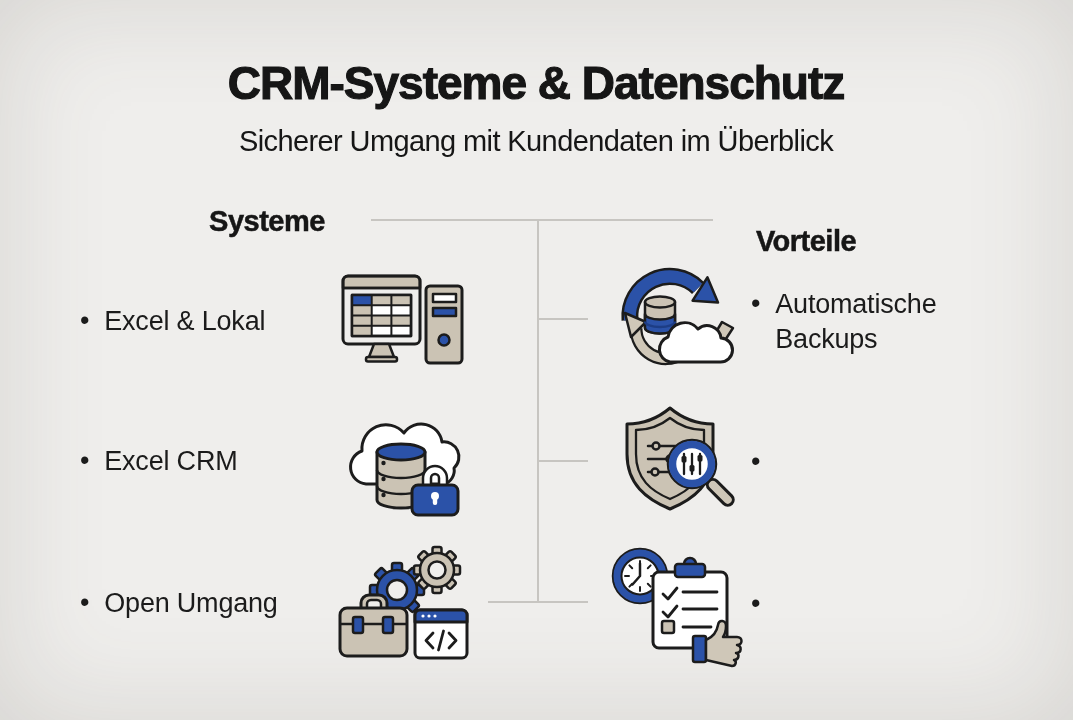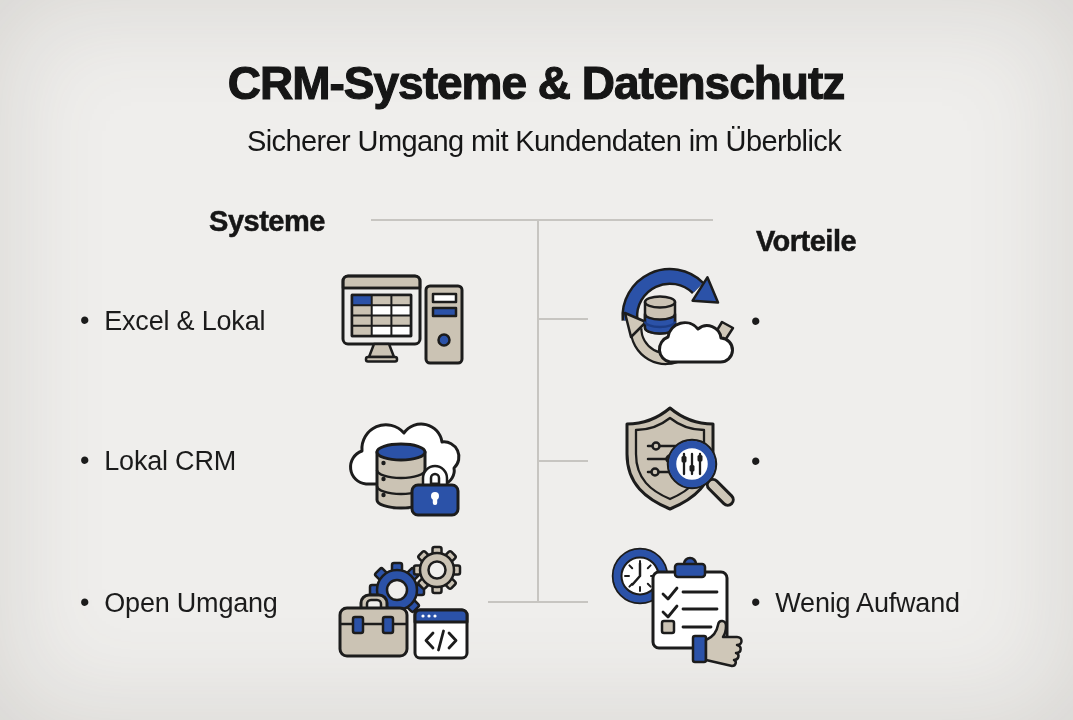--- a/index.html
+++ b/index.html
@@ -9,21 +9,21 @@
     box-shadow:inset 0 0 110px rgba(84,78,70,.16);
     font-family:"Liberation Sans",sans-serif;color:#161616;
   }
   .title{
     position:absolute;left:536px;top:83px;transform:translate(-50%,-50%);
     font-size:46px;font-weight:bold;letter-spacing:-1px;white-space:nowrap;
     -webkit-text-stroke:1.1px #141414;
   }
   .subtitle{
     position:absolute;left:536px;top:141px;transform:translate(-50%,-50%);
-    font-size:29px;font-weight:400;letter-spacing:-0.6px;white-space:nowrap;margin-left:8px;
+    font-size:29px;font-weight:400;letter-spacing:-0.6px;white-space:nowrap;
   }
   .col-header{
     position:absolute;transform:translate(-50%,-50%);
     font-size:29px;font-weight:bold;letter-spacing:-0.5px;white-space:nowrap;
     -webkit-text-stroke:0.5px #141414;
   }
   .hdr-left{left:267px;top:221px;}
   .hdr-right{left:806px;top:221px;margin-top:20px;}
   .line{position:absolute;background:#c7c5c1;}
   .item{
@@ -53,36 +53,36 @@
   <div class="line" style="left:539px;top:318px;width:49px;height:2px;"></div>
   <div class="line" style="left:539px;top:460px;width:49px;height:2px;"></div>
   <div class="line" style="left:488px;top:601px;width:100px;height:2px;"></div>
 
   <div class="item" style="left:80px;top:322px;">
     <span class="bullet">•</span>
     <span class="item-text">Excel &amp; Lokal</span>
   </div>
   <div class="item" style="left:80px;top:462px;">
     <span class="bullet">•</span>
-    <span class="item-text">Lokal CRM</span>
+    <span class="item-text">Excel CRM</span>
   </div>
   <div class="item" style="left:80px;top:604px;">
     <span class="bullet">•</span>
     <span class="item-text">Open Umgang</span>
   </div>
 
   <div class="item rt" style="left:751px;top:322px;">
     <span class="bullet">•</span>
+    <span class="item-text">Automatische Backups</span>
   </div>
   <div class="item rt" style="left:751px;top:462px;">
     <span class="bullet">•</span>
   </div>
   <div class="item rt" style="left:751px;top:604px;">
     <span class="bullet">•</span>
-    <span class="item-text">Wenig Aufwand</span>
   </div>
 
   <div class="icon" style="left:340px;top:268px;">
     <svg width="125" height="100" viewBox="0 0 125 100">
       <g stroke="#1c1c1c" stroke-linejoin="round">
         <path d="M3,20 v-7 a5,5 0 0 1 5,-5 h67 a5,5 0 0 1 5,5 v7 z" fill="#cbc3b4" stroke-width="2.5"></path>
         <rect x="3" y="8" width="77" height="68" rx="5" fill="none" stroke-width="3"></rect>
         <path d="M3,20 h77" fill="none" stroke-width="2.5"></path>
         <rect x="12" y="27" width="59" height="41" fill="#ffffff" stroke-width="2.5"></rect>
         <rect x="12" y="27" width="19.7" height="10.25" fill="#2b52a8" stroke="none"></rect>

